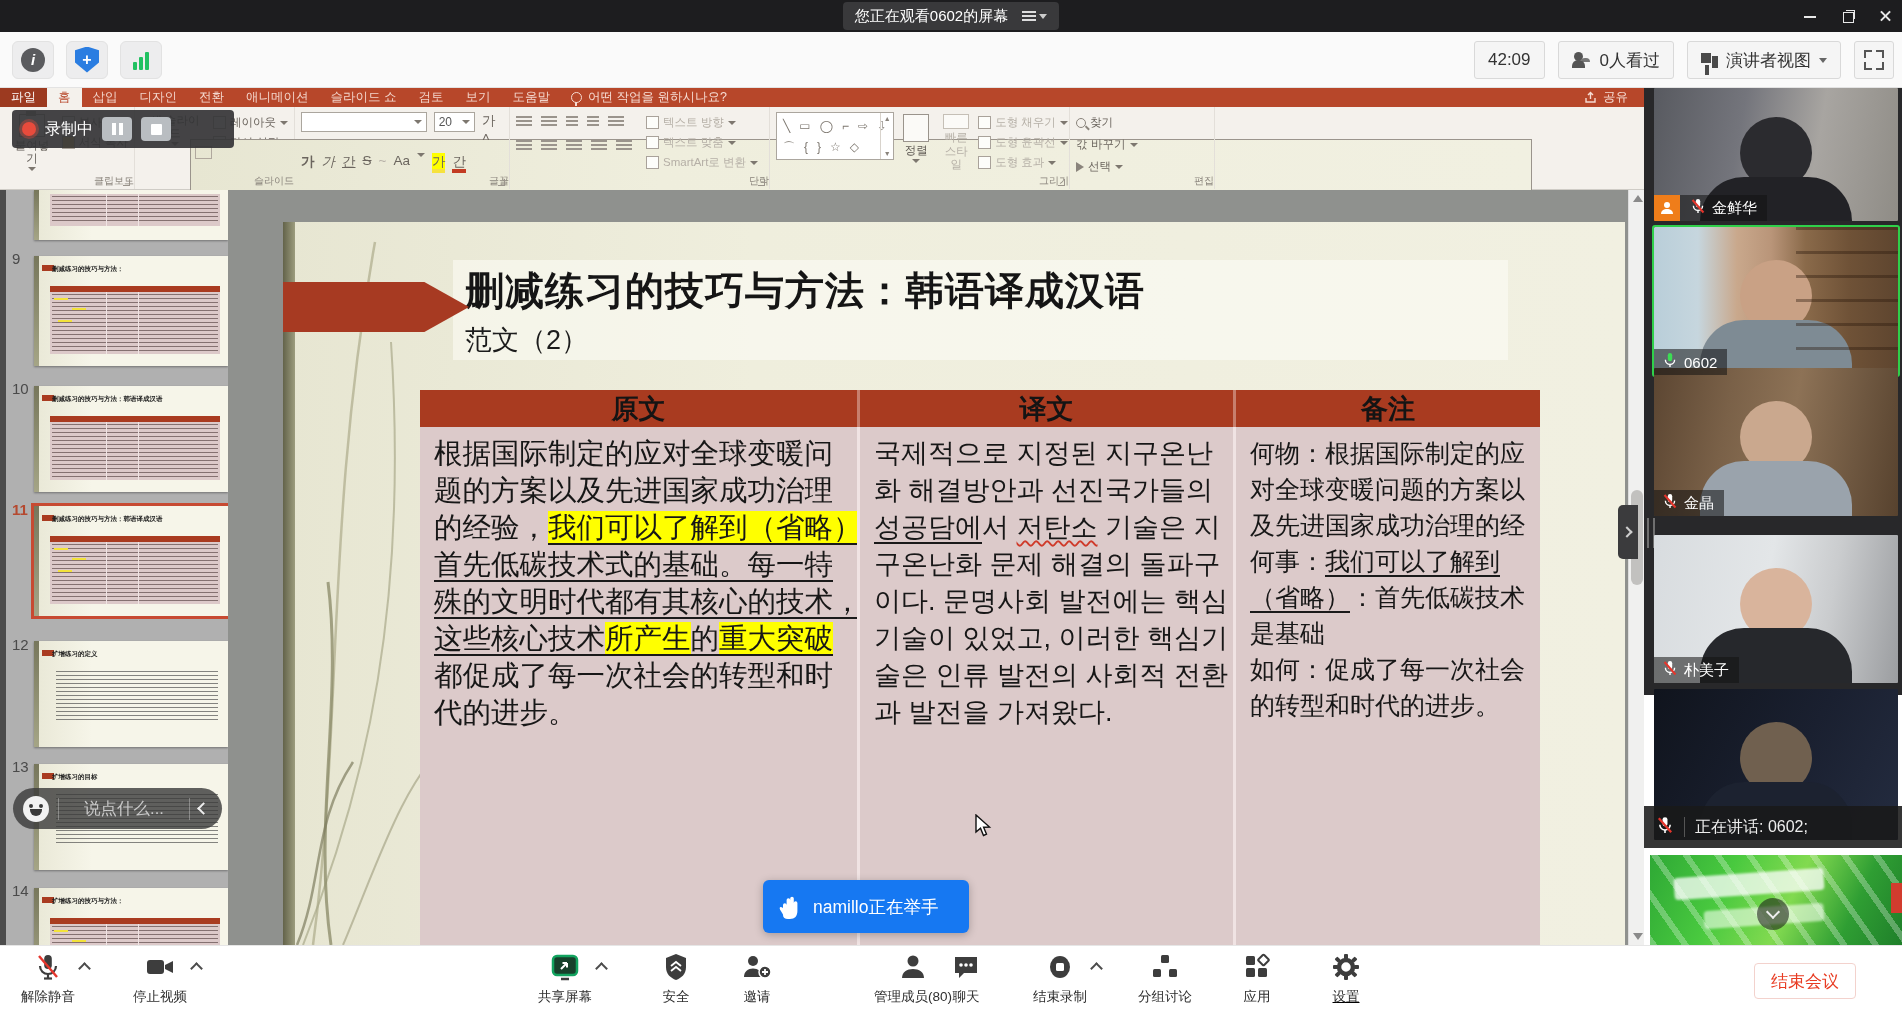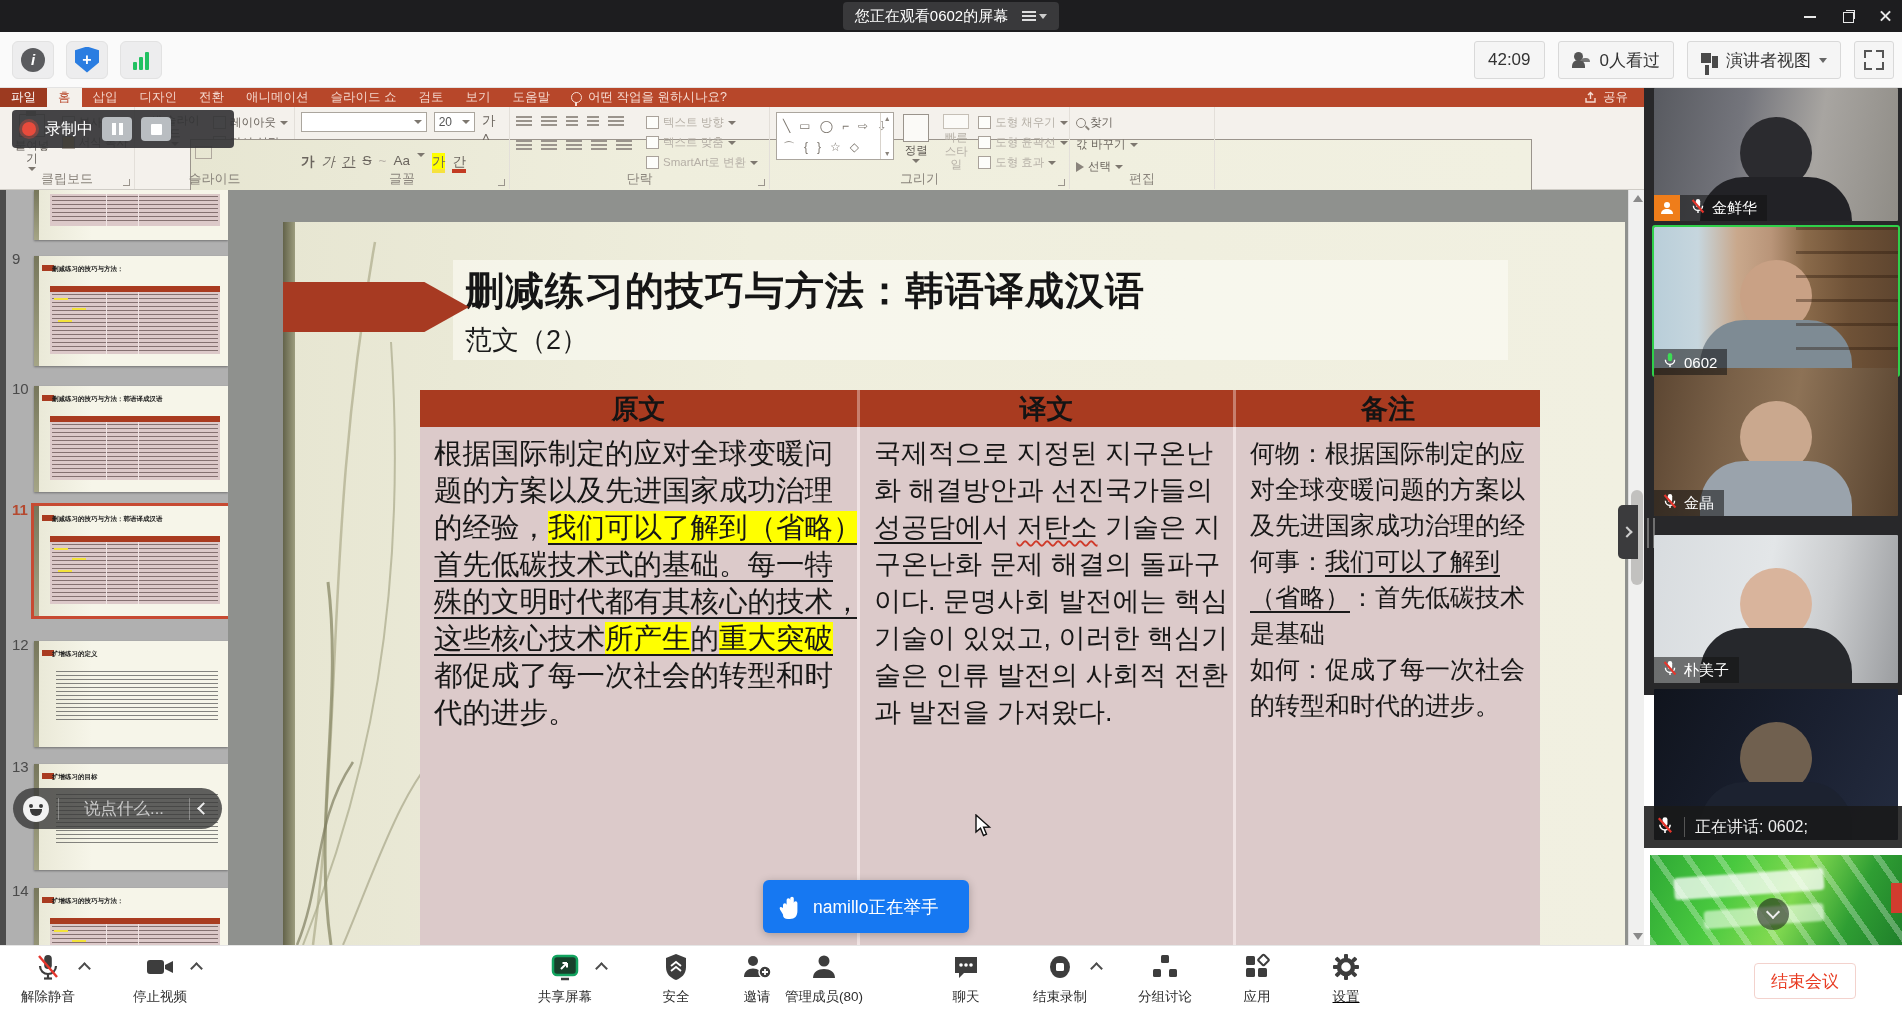--- a/index.html
+++ b/index.html
@@ -44,21 +44,21 @@
 .ptab{padding:2px 11px;display:flex;align-items:center;cursor:pointer}
 .ptab.file{background:#9c3a20;color:#fff}
 .ptab.active{background:#f4f1ec;color:#b7472a}
 .tellme{display:flex;align-items:center;gap:6px;padding:0 10px;color:#f6dcd3}
 .bulb{width:11px;height:11px;border:1.5px solid #f6dcd3;border-radius:50%;position:relative}
 .bulb::after{content:"";position:absolute;left:3px;top:9px;width:2px;height:4px;background:#f6dcd3}
 .pptshare{margin-left:auto;display:flex;align-items:center;gap:6px;padding:0 16px;color:#f6dcd3}
 
 .ribbon{position:absolute;left:0;top:107px;width:1644px;height:83px;background:#f4f1ec;border-bottom:1px solid #cfccc6;display:flex}
 .grp{position:relative;height:100%;border-right:1px solid #e3dfd9;padding:5px 6px 16px;display:flex;gap:4px}
-.glabel{position:absolute;bottom:1px;left:0;width:100%;text-align:center;font-size:13px;color:#8a847c}
+.glabel{position:absolute;bottom:1px;left:0;width:100%;text-align:right;font-size:10px;color:#8a847c}
 .dlg{position:absolute;right:4px;bottom:3px;width:7px;height:7px;border-right:1.5px solid #9a948c;border-bottom:1.5px solid #9a948c}
 .bigbtn{display:flex;flex-direction:column;align-items:center;justify-content:flex-start;gap:2px;font-size:11.5px;color:#5f5a54;padding:2px 5px;text-align:center;line-height:1.15}
 .minicol{display:flex;flex-direction:column;justify-content:flex-start;gap:5px;padding-top:3px}
 .mini{display:flex;align-items:center;gap:4px;font-size:11.5px;color:#6a645d;white-space:nowrap}
 .mi{display:inline-block;width:13px;height:13px;border:1px solid #a9a29a;background:#fdfdfa}
 .icbox{width:26px;height:28px;border:1.5px solid #9a948c;background:#fbfaf7;position:relative}
 .icbox.paste::before{content:"";position:absolute;left:6px;top:-4px;width:10px;height:5px;background:#9a948c}
 .icbox.slide::before{content:"";position:absolute;left:4px;top:6px;width:15px;height:11px;border:1.5px solid #b0a89e}
 .dcar{width:0;height:0;border-left:4px solid transparent;border-right:4px solid transparent;border-top:4px solid #7d776f}
 .combo{height:20px;background:#fff;border:1px solid #aba69e;font-size:12px;color:#555;display:flex;align-items:center;justify-content:space-between;padding:0 4px}
@@ -719,21 +719,21 @@
     </div>
     <div class="bt-item" style="left: 711px; width: 92px;">
       <span><svg width="30" height="28" viewBox="0 0 30 28">
           <circle cx="11" cy="8" r="5" fill="#3d3d3d"></circle>
           <path d="M2 24c0-5.5 4-8.5 9-8.5s9 3 9 8.5z" fill="#3d3d3d"></path>
           <circle cx="23" cy="19" r="6" fill="#3d3d3d" stroke="#fff" stroke-width="1.5"></circle>
           <path d="M23 16v6M20 19h6" stroke="#fff" stroke-width="1.8"></path>
         </svg></span>
       <span class="lbl">邀请</span>
     </div>
-    <div class="bt-item" style="left: 763px; width: 122px; justify-content: center;">
+    <div class="bt-item" style="left: 852px; width: 122px; justify-content: center;">
       <span><svg width="26" height="28" viewBox="0 0 26 28">
           <circle cx="13" cy="8" r="5.5" fill="#3d3d3d"></circle>
           <path d="M2 25c0-6 5-9 11-9s11 3 11 9z" fill="#3d3d3d"></path>
         </svg></span>
       <span class="lbl">管理成员(80)</span>
     </div>
     <div class="bt-item" style="left: 920px; width: 92px;">
       <span><svg width="28" height="28" viewBox="0 0 28 28">
           <path d="M3 4h22v16H12l-5 5v-5H3z" fill="#3d3d3d"></path>
           <circle cx="9" cy="12" r="1.8" fill="#fff"></circle>

